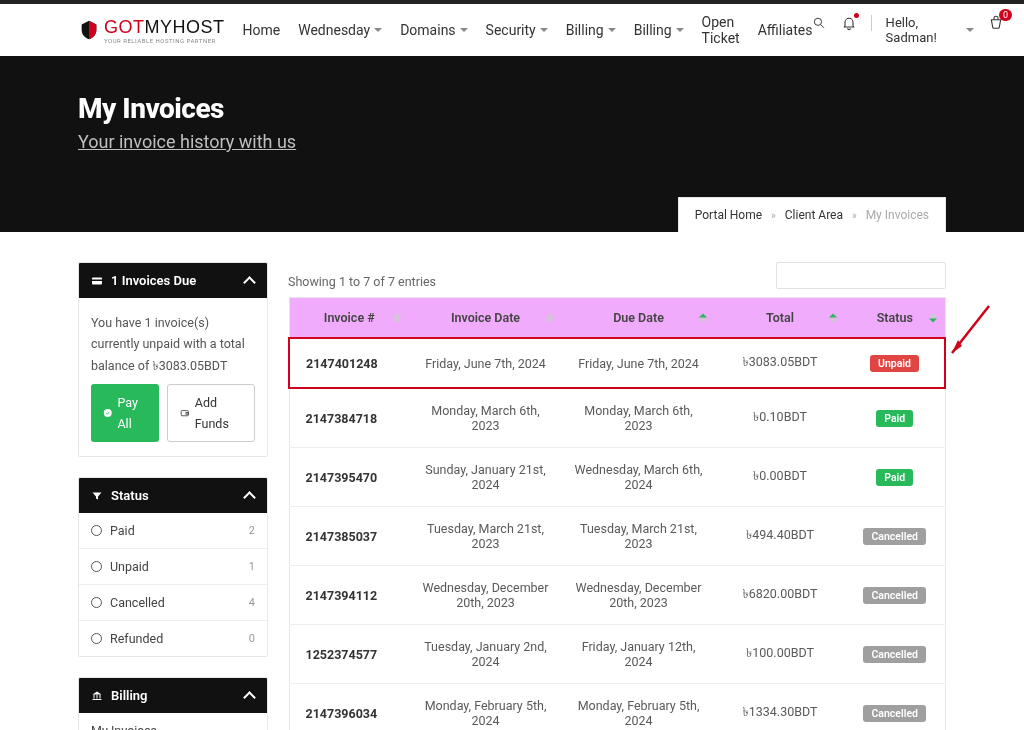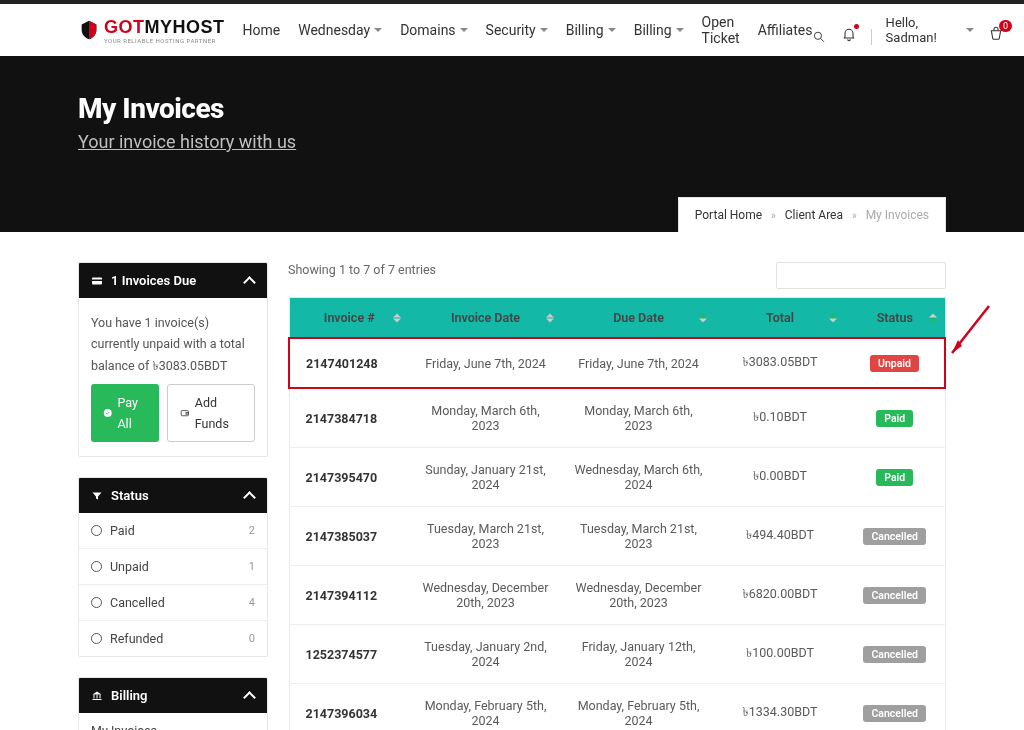--- a/index.html
+++ b/index.html
@@ -2,28 +2,28 @@
 <html><head>
 <meta charset="utf-8">
 <style>
   * { box-sizing: border-box; margin: 0; padding: 0; }
   body { font-family: -apple-system, "Segoe UI", Roboto, Arial, sans-serif; background:#fff; color:#333; font-size:13px; width:1024px; }
   .topstrip { height:4px; background:#222; }
   
   .header { display:flex; align-items:center; padding:10px 20px 10px 78px; }
   .logo { display:flex; align-items:center; gap:4px; margin-right:18px; }
   .logo svg { width:22px; height:22px; }
-  .logo-text { font-weight:700; font-size:18px; letter-spacing:0.5px; color:#111; font-family:Arial, sans-serif; }
+  .logo-text { font-weight:400; font-size:18px; letter-spacing:0.5px; color:#111; font-family:Arial, sans-serif; }
   .logo-text .got { color:#d0021b; }
   .logo-sub { font-size:6px; color:#888; letter-spacing:0.5px; display:block; margin-top:-1px; }
   .nav { display:flex; align-items:center; gap:18px; }
   .nav a { color:#333; text-decoration:none; font-size:14px; display:flex; align-items:center; gap:4px; }
   .caret { width:0; height:0; border-left:4px solid transparent; border-right:4px solid transparent; border-top:4px solid #888; }
   .hspacer { flex:1; }
-  .header-icons { display:flex; align-items:flex-end; gap:14px; }
+  .header-icons { display:flex; align-items:flex-start; gap:14px; }
   .hicon { width:16px; height:16px; stroke:#333; fill:none; stroke-width:1.6; }
   .bell-wrap { position:relative; }
   .bell-dot { position:absolute; top:-2px; right:-2px; width:5px; height:5px; background:#d0021b; border-radius:50%; }
   .hello { font-size:13px; color:#333; display:flex; align-items:center; gap:4px; }
   .cart-wrap { position:relative; }
   .cart-badge { position:absolute; top:-6px; right:-8px; background:#d0021b; color:#fff; font-size:9px; border-radius:8px; padding:0 4px; line-height:12px; }
   .divider-v { width:1px; height:16px; background:#ccc; }
 
   
   .hero { background:#111; color:#fff; padding:36px 78px 80px 78px; position:relative; }
@@ -51,28 +51,28 @@
   .status-list, .billing-list { list-style:none; }
   .status-list li { display:flex; align-items:center; padding:10px 12px; border-top:1px solid #eee; font-size:12.5px; color:#444; cursor:pointer; }
   .status-list li:first-child { border-top:none; }
   .radio { width:11px; height:11px; border:1.5px solid #555; border-radius:50%; margin-right:8px; }
   .status-list .cnt { margin-left:auto; color:#999; font-size:11px; }
   .billing-list li { padding:10px 12px; border-top:1px solid #eee; font-size:12.5px; color:#444; cursor:pointer; }
   .billing-list li:first-child { border-top:none; }
 
   
   .content { flex:1; min-width:0; }
-  .toprow { display:flex; align-items:flex-start; margin-bottom:8px; }
+  .toprow { display:flex; align-items:flex-end; margin-bottom:8px; }
   .showing { color:#666; font-size:12.5px; }
   .searchbox { margin-left:auto; border:1px solid #e2e2e2; border-radius:2px; padding:5px 8px; display:flex; align-items:center; width:170px; }
   .searchbox svg { width:15px; height:15px; stroke:#bbb; fill:none; stroke-width:2; }
   .searchbox input { border:none; outline:none; flex:1; font-size:12.5px; margin-left:6px; background:transparent; }
 
   table.inv { width:100%; border-collapse:collapse; border:1px solid #e7e7e7; }
-  table.inv th { background:#14b8a6; font-weight:600; font-size:12.5px; color:#444; padding:12px 8px; border-bottom:1px solid #eee; position:relative; }
+  table.inv th { background:#f0abfc; font-weight:600; font-size:12.5px; color:#444; padding:12px 8px; border-bottom:1px solid #eee; position:relative; }
   .sort-ic { position:absolute; right:8px; top:50%; transform:translateY(-50%); display:flex; flex-direction:column; gap:1px; }
   .sort-ic span { width:0; height:0; border-left:4px solid transparent; border-right:4px solid transparent; }
   .sort-ic .up { border-bottom:4px solid #ccc; }
   .sort-ic .dn { border-top:4px solid #ccc; }
   .sort-ic .active-dn { border-top-color:#26b95a; }
   .sort-ic .active-up,
   .sort-ic.total-sort .up { border-bottom-color:#26b95a; }
   table.inv td { padding:14px 8px; font-size:12.5px; color:#5a5a5a; text-align:center; border-bottom:1px solid #eee;margin-left:33px; }
   table.inv td:first-child { text-align:left; font-weight:700; color:#333; padding-left:16px; }
   tr.hl td { border-top:2px solid #d0021b; border-bottom:2px solid #d0021b; }

